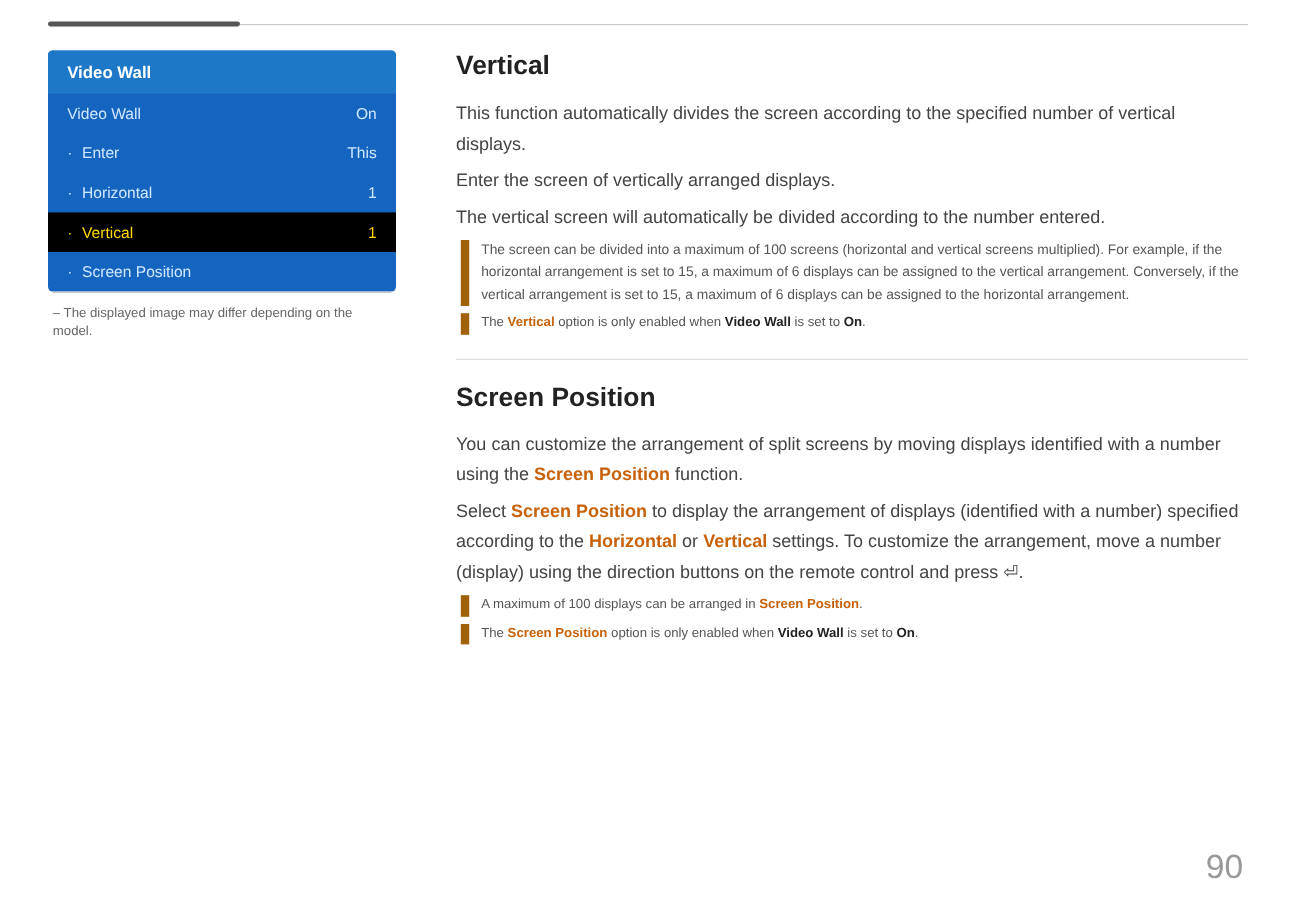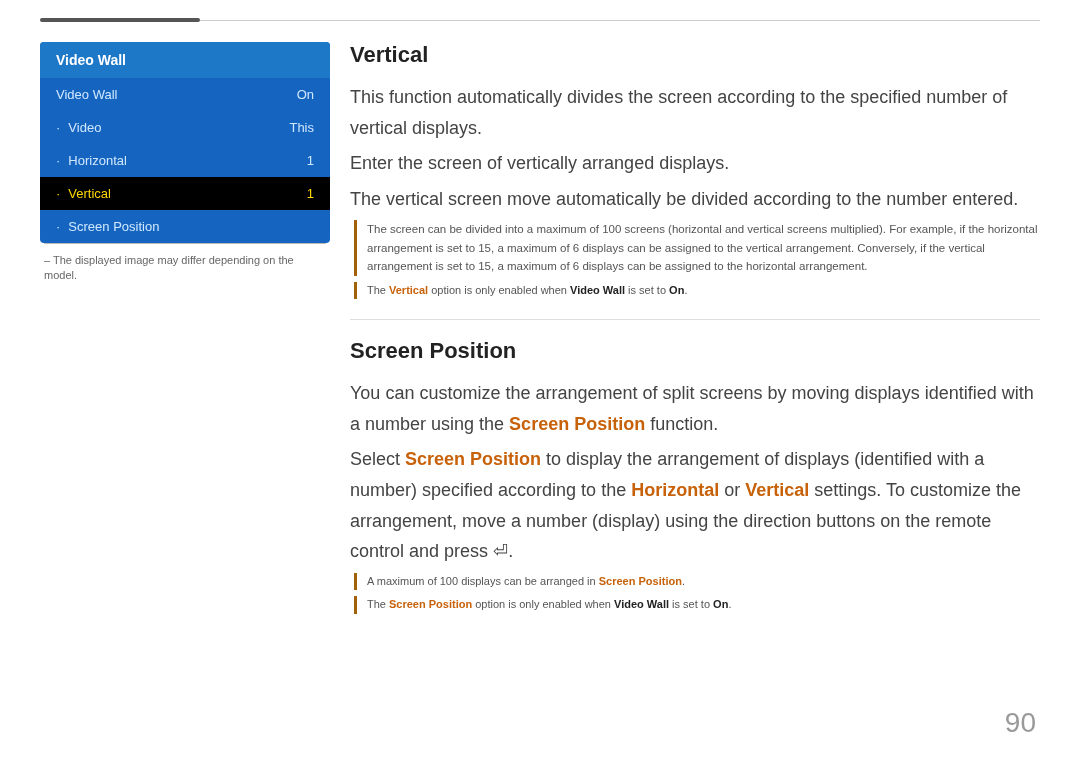--- a/index.html
+++ b/index.html
@@ -27,20 +27,21 @@
     }
     .top-bar-line-light {
       flex: 1;
       height: 1px;
       background: #ccc;
     }
 
     .main-content {
       display: flex;
       padding: 20px 40px 20px 40px;
+      gap: 30px;
     }
 
     
     .sidebar {
       width: 290px;
       flex-shrink: 0;
     }
     .sidebar-menu {
       background: #1565c0;
       border-radius: 4px;
@@ -104,28 +105,28 @@
       font-weight: bold;
       color: #222;
       margin-bottom: 14px;
     }
 
     .content-block {
       margin-bottom: 20px;
     }
 
     .content-para {
-      font-size: 18px;
+      font-size: 15px;
       color: #444;
       line-height: 1.7;
       margin-bottom: 5px;
     }
 
     .note-block {
-      border-left: 3px solid #a16207;
+      border-left: 7px solid #a16207;
       padding-left: 10px;
       margin: 6px 0 6px 4px;
     }
     .note-text {
       font-size: 11.5px;
       color: #555;
       line-height: 1.6;
     }
     .note-text.small-note {
       font-size: 11px;
@@ -173,21 +174,21 @@
       <div class="sidebar-item">
         <div class="sidebar-item-label">
           <span>Video Wall</span>
         </div>
         <span class="sidebar-item-value">On</span>
       </div>
 
       <div class="sidebar-item">
         <div class="sidebar-item-label">
           <span style="margin-right:4px; color:#d0e8ff;">·</span>
-          <span>Video</span>
+          <span>Enter</span>
         </div>
         <span class="sidebar-item-value">This</span>
       </div>
 
       <div class="sidebar-item">
         <div class="sidebar-item-label">
           <span style="margin-right:4px; color:#d0e8ff;">·</span>
           <span>Horizontal</span>
         </div>
         <span class="sidebar-item-value">1</span>
@@ -215,21 +216,21 @@
     </div>
   </div>
 
   <div class="content">
 
     <div class="content-block">
       <div class="section-title">Vertical</div>
 
       <p class="content-para">This function automatically divides the screen according to the specified number of vertical displays.</p>
       <p class="content-para">Enter the screen of vertically arranged displays.</p>
-      <p class="content-para">The vertical screen move automatically be divided according to the number entered.</p>
+      <p class="content-para">The vertical screen will automatically be divided according to the number entered.</p>
 
       <div class="note-block">
         <p class="note-text">The screen can be divided into a maximum of 100 screens (horizontal and vertical screens multiplied). For example, if the horizontal arrangement is set to 15, a maximum of 6 displays can be assigned to the vertical arrangement. Conversely, if the vertical arrangement is set to 15, a maximum of 6 displays can be assigned to the horizontal arrangement.</p>
       </div>
 
       <div class="note-block">
         <p class="note-text small-note">
           <span>The </span><span class="highlight-orange">Vertical</span><span> option is only enabled when </span><span class="highlight-bold">Video Wall</span><span> is set to </span><span class="highlight-bold">On</span><span>.</span>
         </p>
       </div>

